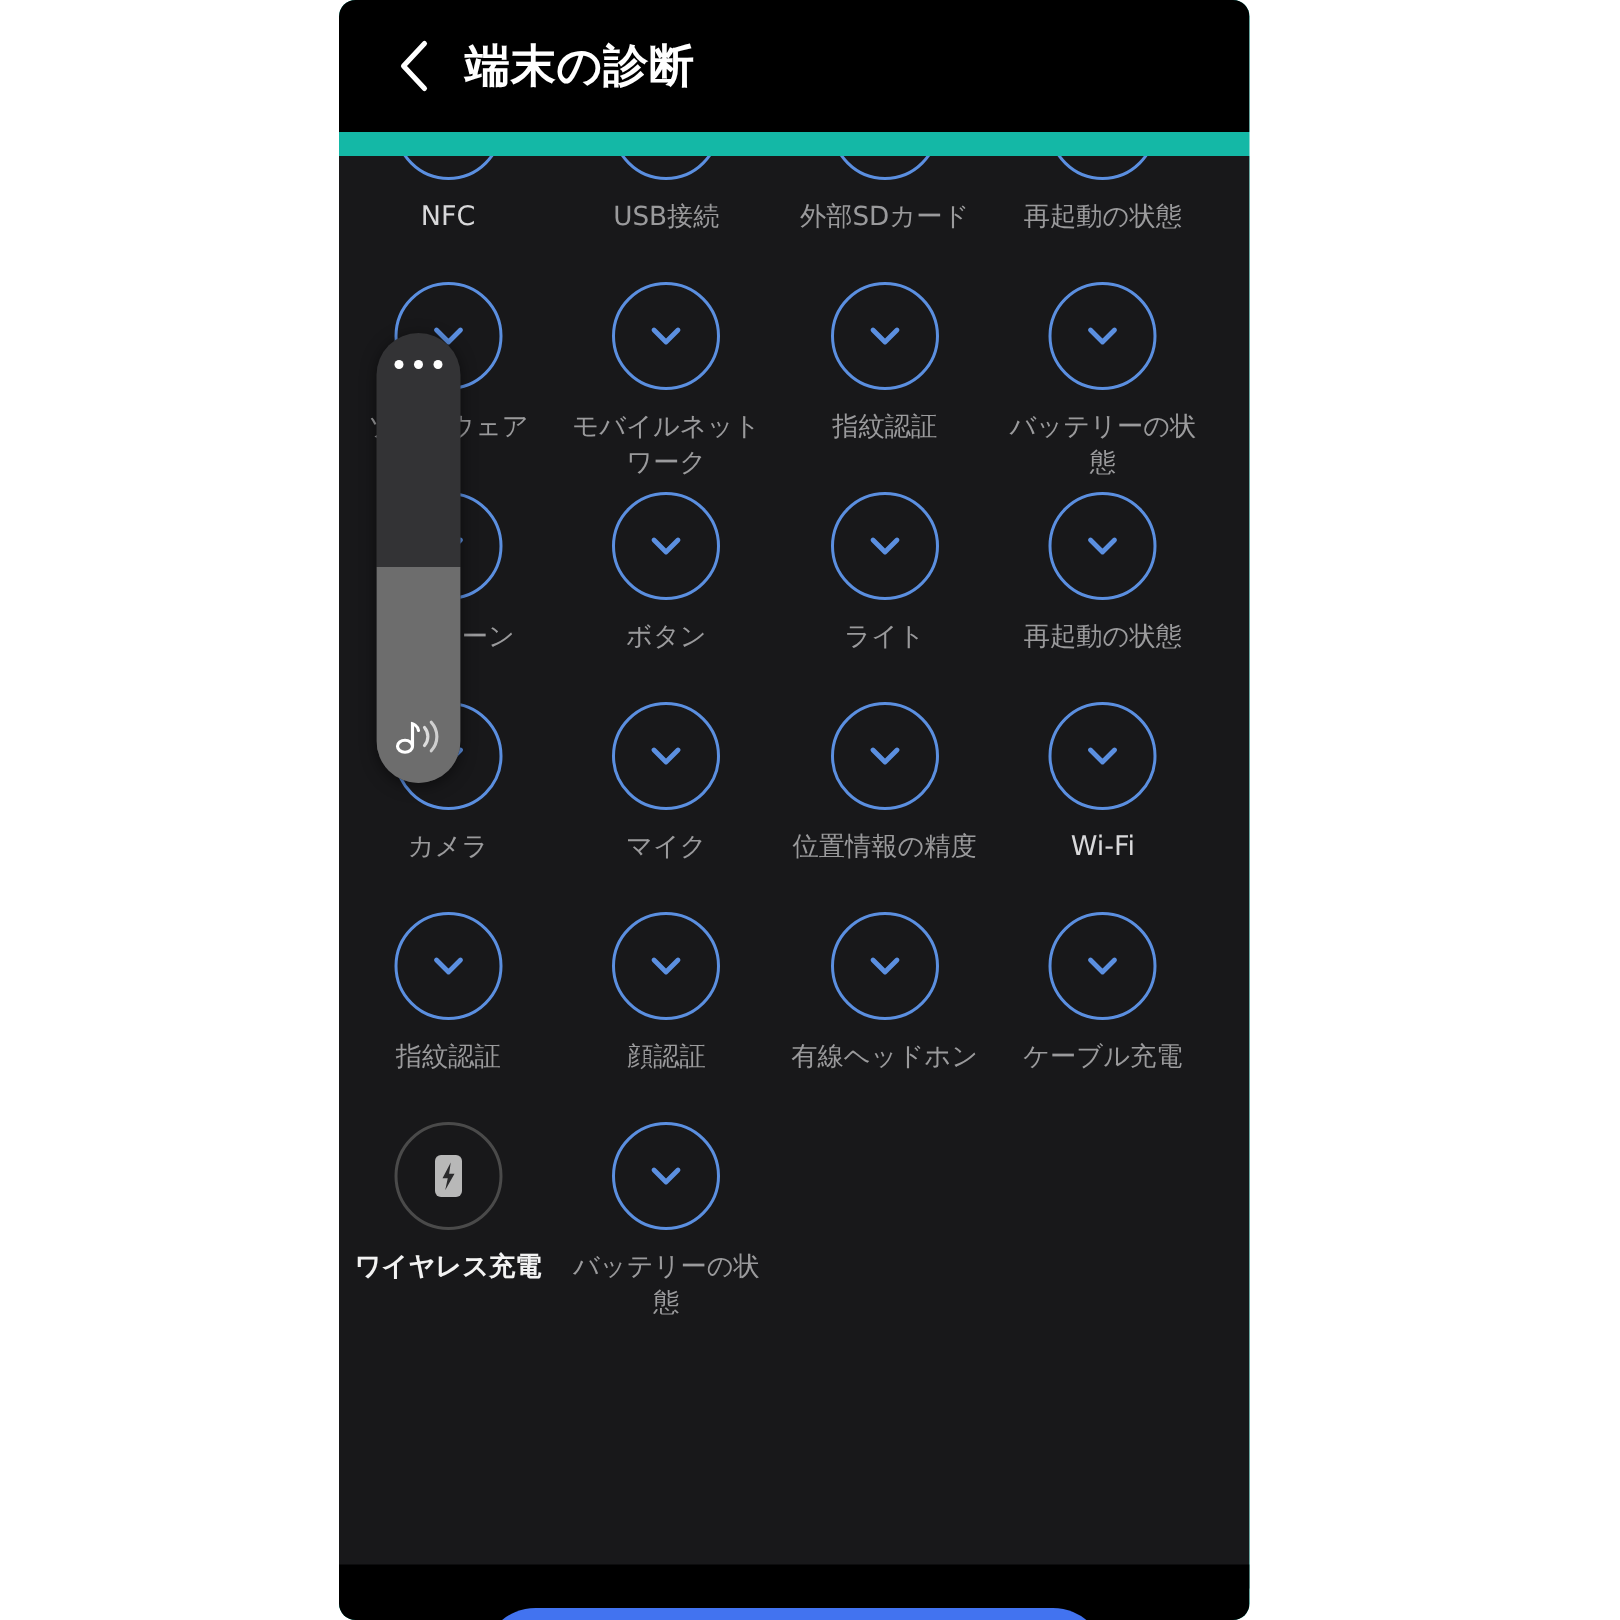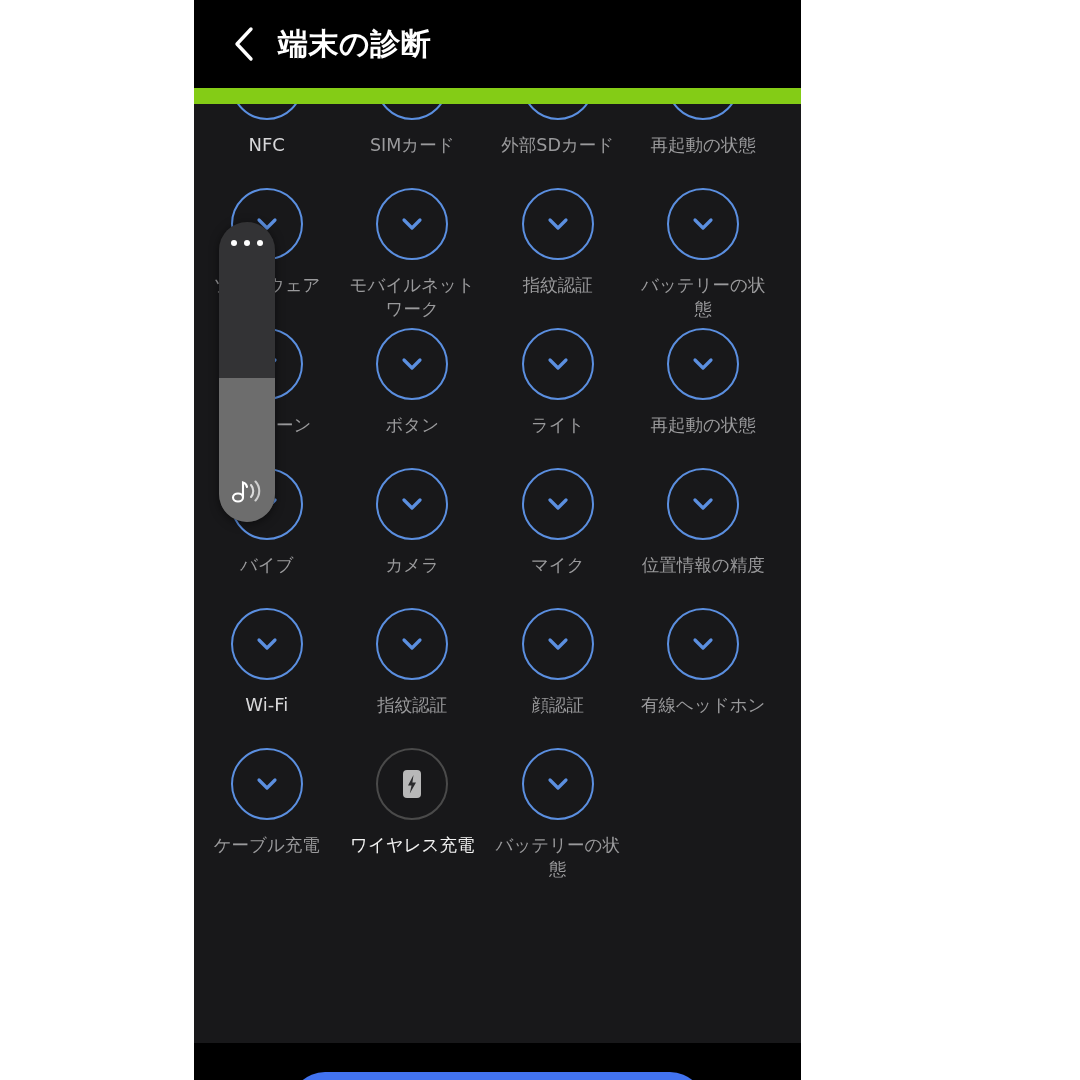--- a/index.html
+++ b/index.html
@@ -10,26 +10,27 @@
   }
   body {
     width: 1080px;
     height: 1080px;
     overflow: hidden;
     font-family: "DejaVu Sans", "Liberation Sans", sans-serif;
   }
 
   #screen {
     position: absolute;
-    left: 194px;
+    left: 226px;
     top: 0;
     width: 607px;
     height: 1080px;
-    background: #84cc16;
+    background: #14b8a6;
     overflow: hidden;
+    border-radius: 11px;
   }
 
   
   #appbar {
     position: absolute;
     left: 0; top: 0;
     width: 607px;
     height: 88px;
     background: #000000;
     display: flex;
@@ -106,21 +107,21 @@
     margin-top: 13px;
     width: 132px;
     text-align: center;
     font-size: 17.5px;
     line-height: 24px;
     color: #9a9a9c;
     word-break: break-all;
   }
   .label.bright {
     color: #f2f2f2;
-    font-weight: normal;
+    font-weight: bold;
   }
   .label.latin {
     font-size: 18px;
     color: #d8d8da;
   }
 
   
   #bottombar {
     position: absolute;
     left: 0;
@@ -203,21 +204,21 @@
   </div>
 
   <div id="content" style="background: rgb(24, 24, 26); margin-top: 16px;">
     <div id="grid">
         <div class="cell cell-row-h">
           <div class="circle"></div>
           <div class="label latin">NFC</div>
         </div>
         <div class="cell cell-row-h">
           <div class="circle"></div>
-          <div class="label">SIMカード</div>
+          <div class="label">USB接続</div>
         </div>
         <div class="cell cell-row-h">
           <div class="circle"></div>
           <div class="label">外部SDカード</div>
         </div>
         <div class="cell cell-row-h">
           <div class="circle"></div>
           <div class="label">再起動の状態</div>
         </div>
         <div class="cell cell-row-h">
@@ -292,30 +293,20 @@
         </div>
         <div class="cell cell-row-h">
           <div class="circle">
             <span>
               <svg class="chev" width="30" height="22" viewBox="0 0 30 22" aria-hidden="true">
                 <polyline points="7,7 15,15 23,7" fill="none" stroke="#5b8fe0" stroke-width="3.2" stroke-linecap="round" stroke-linejoin="round"></polyline>
               </svg>
             </span>
           </div>
           <div class="label">再起動の状態</div>
-        </div>
-        <div class="cell cell-row-h">
-          <div class="circle">
-            <span>
-              <svg class="chev" width="30" height="22" viewBox="0 0 30 22" aria-hidden="true">
-                <polyline points="7,7 15,15 23,7" fill="none" stroke="#5b8fe0" stroke-width="3.2" stroke-linecap="round" stroke-linejoin="round"></polyline>
-              </svg>
-            </span>
-          </div>
-          <div class="label">バイブ</div>
         </div>
         <div class="cell cell-row-h">
           <div class="circle">
             <span>
               <svg class="chev" width="30" height="22" viewBox="0 0 30 22" aria-hidden="true">
                 <polyline points="7,7 15,15 23,7" fill="none" stroke="#5b8fe0" stroke-width="3.2" stroke-linecap="round" stroke-linejoin="round"></polyline>
               </svg>
             </span>
           </div>
           <div class="label">カメラ</div>

